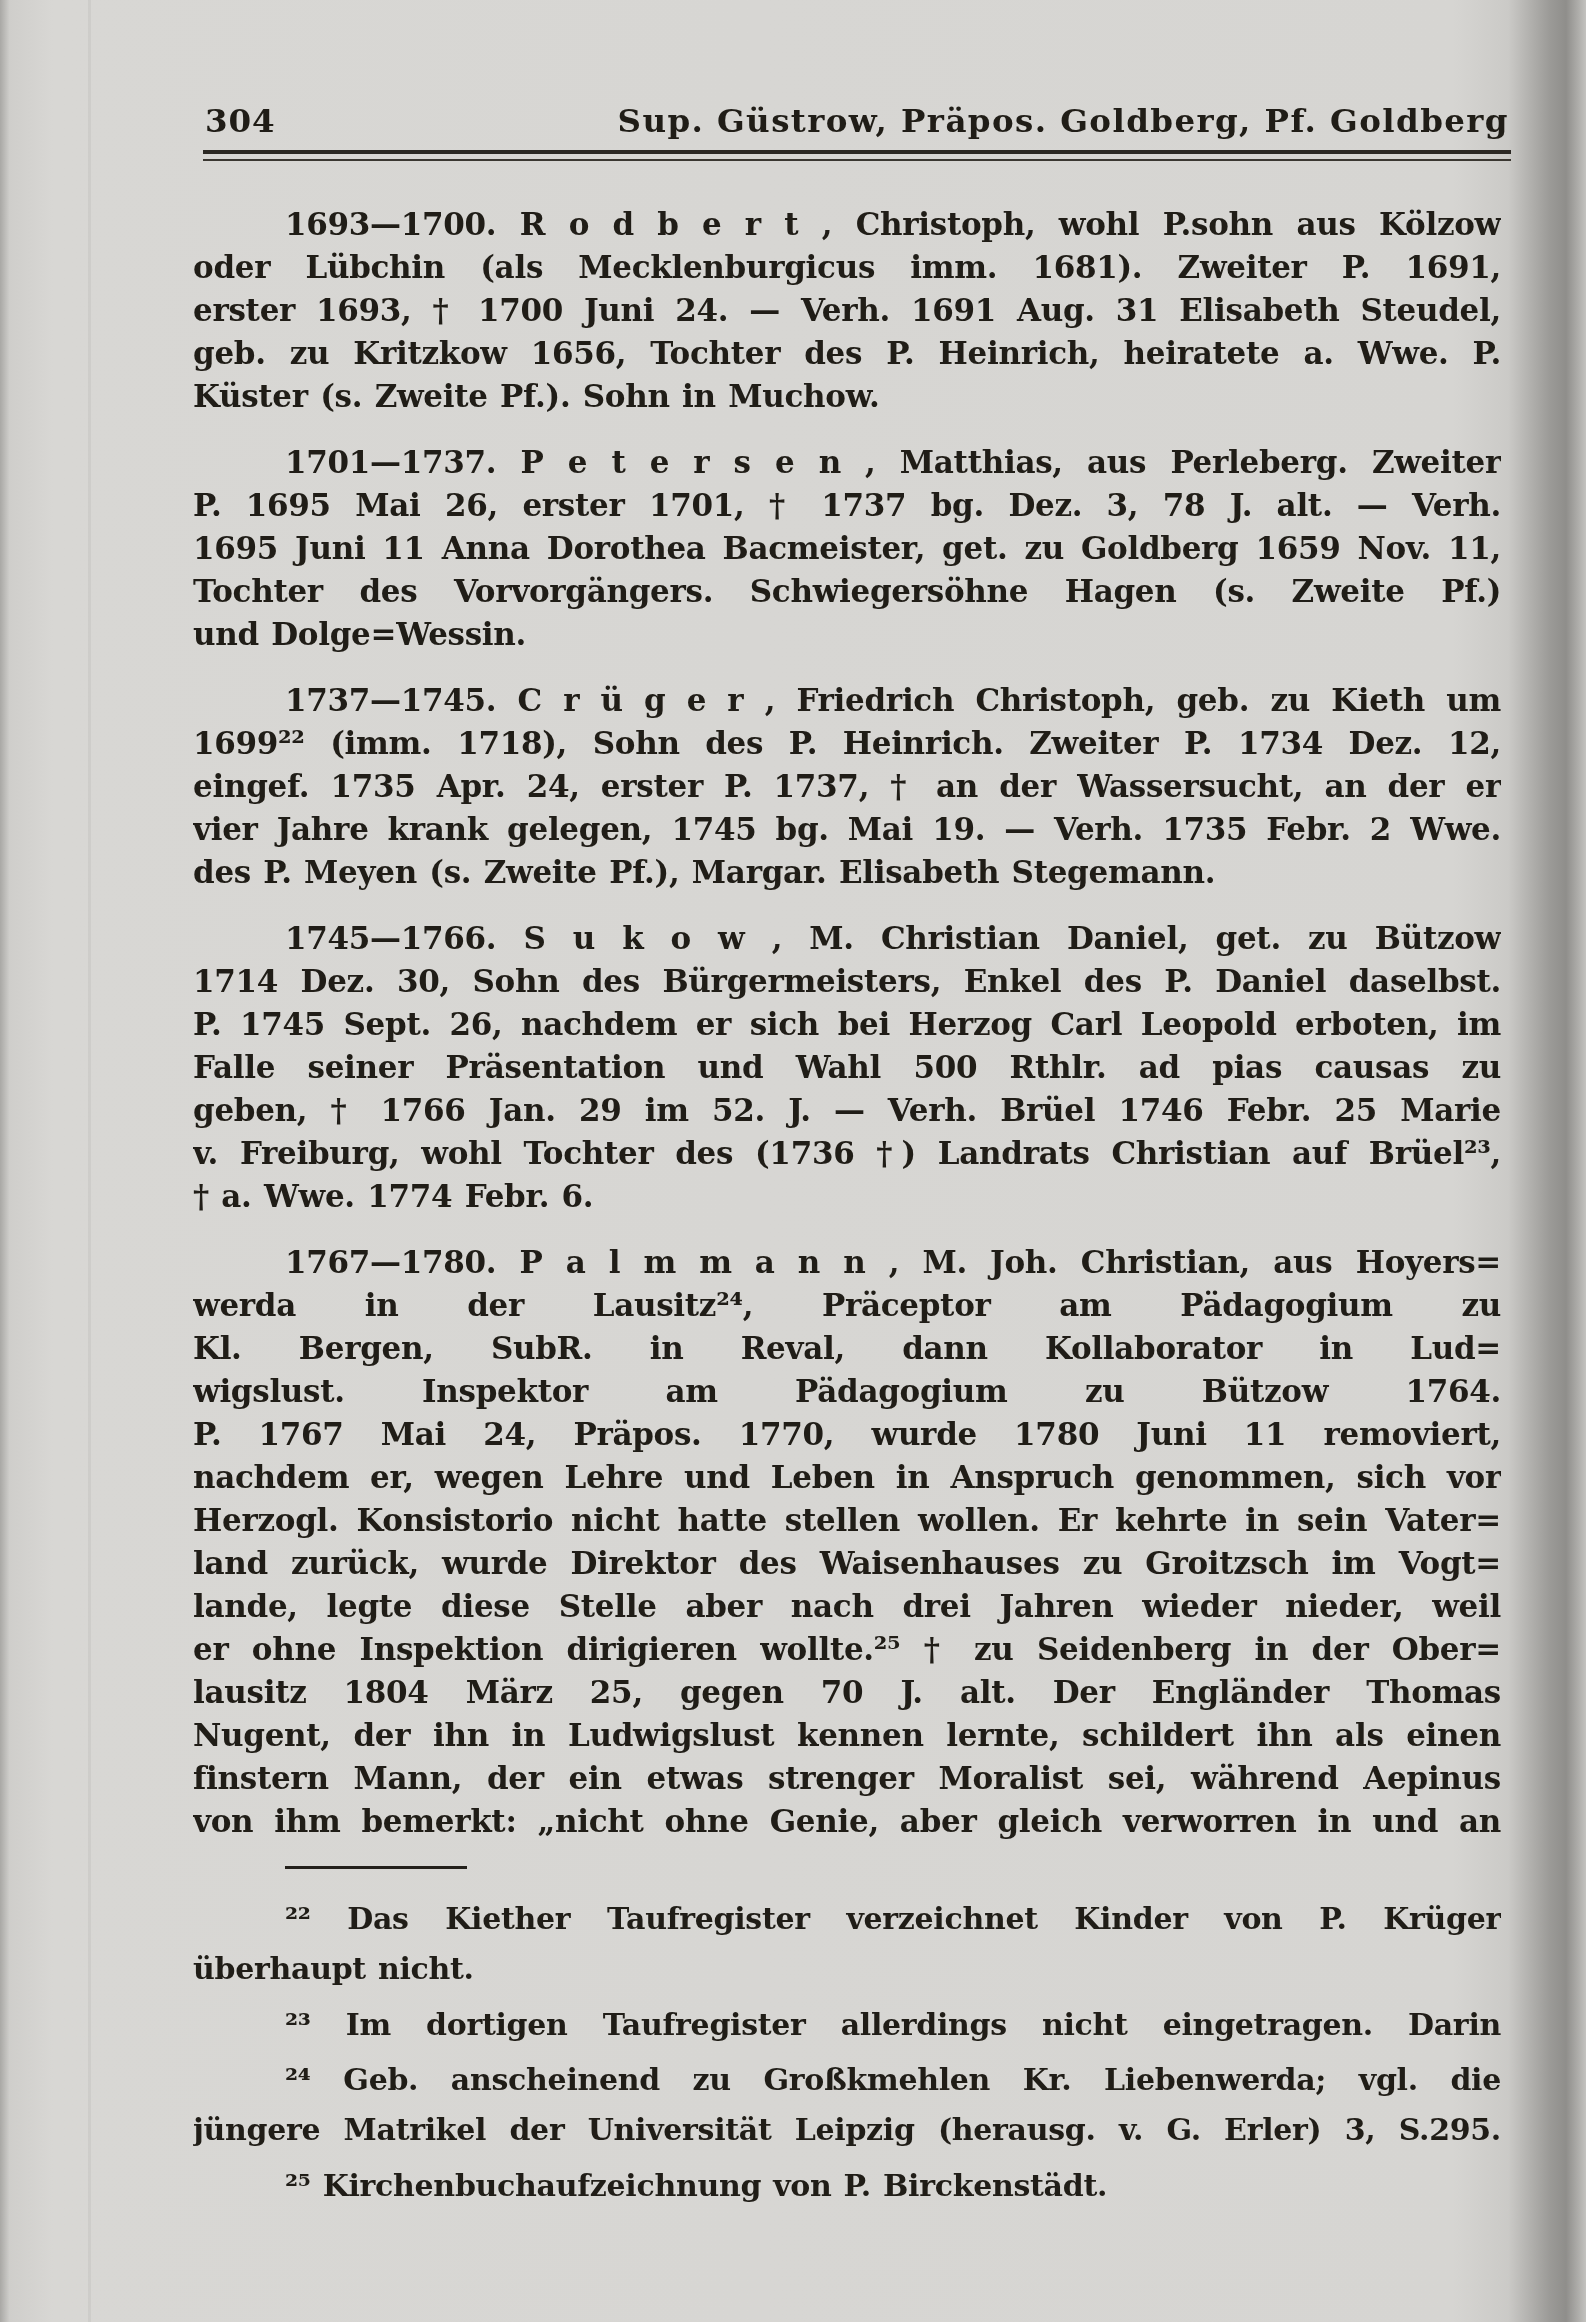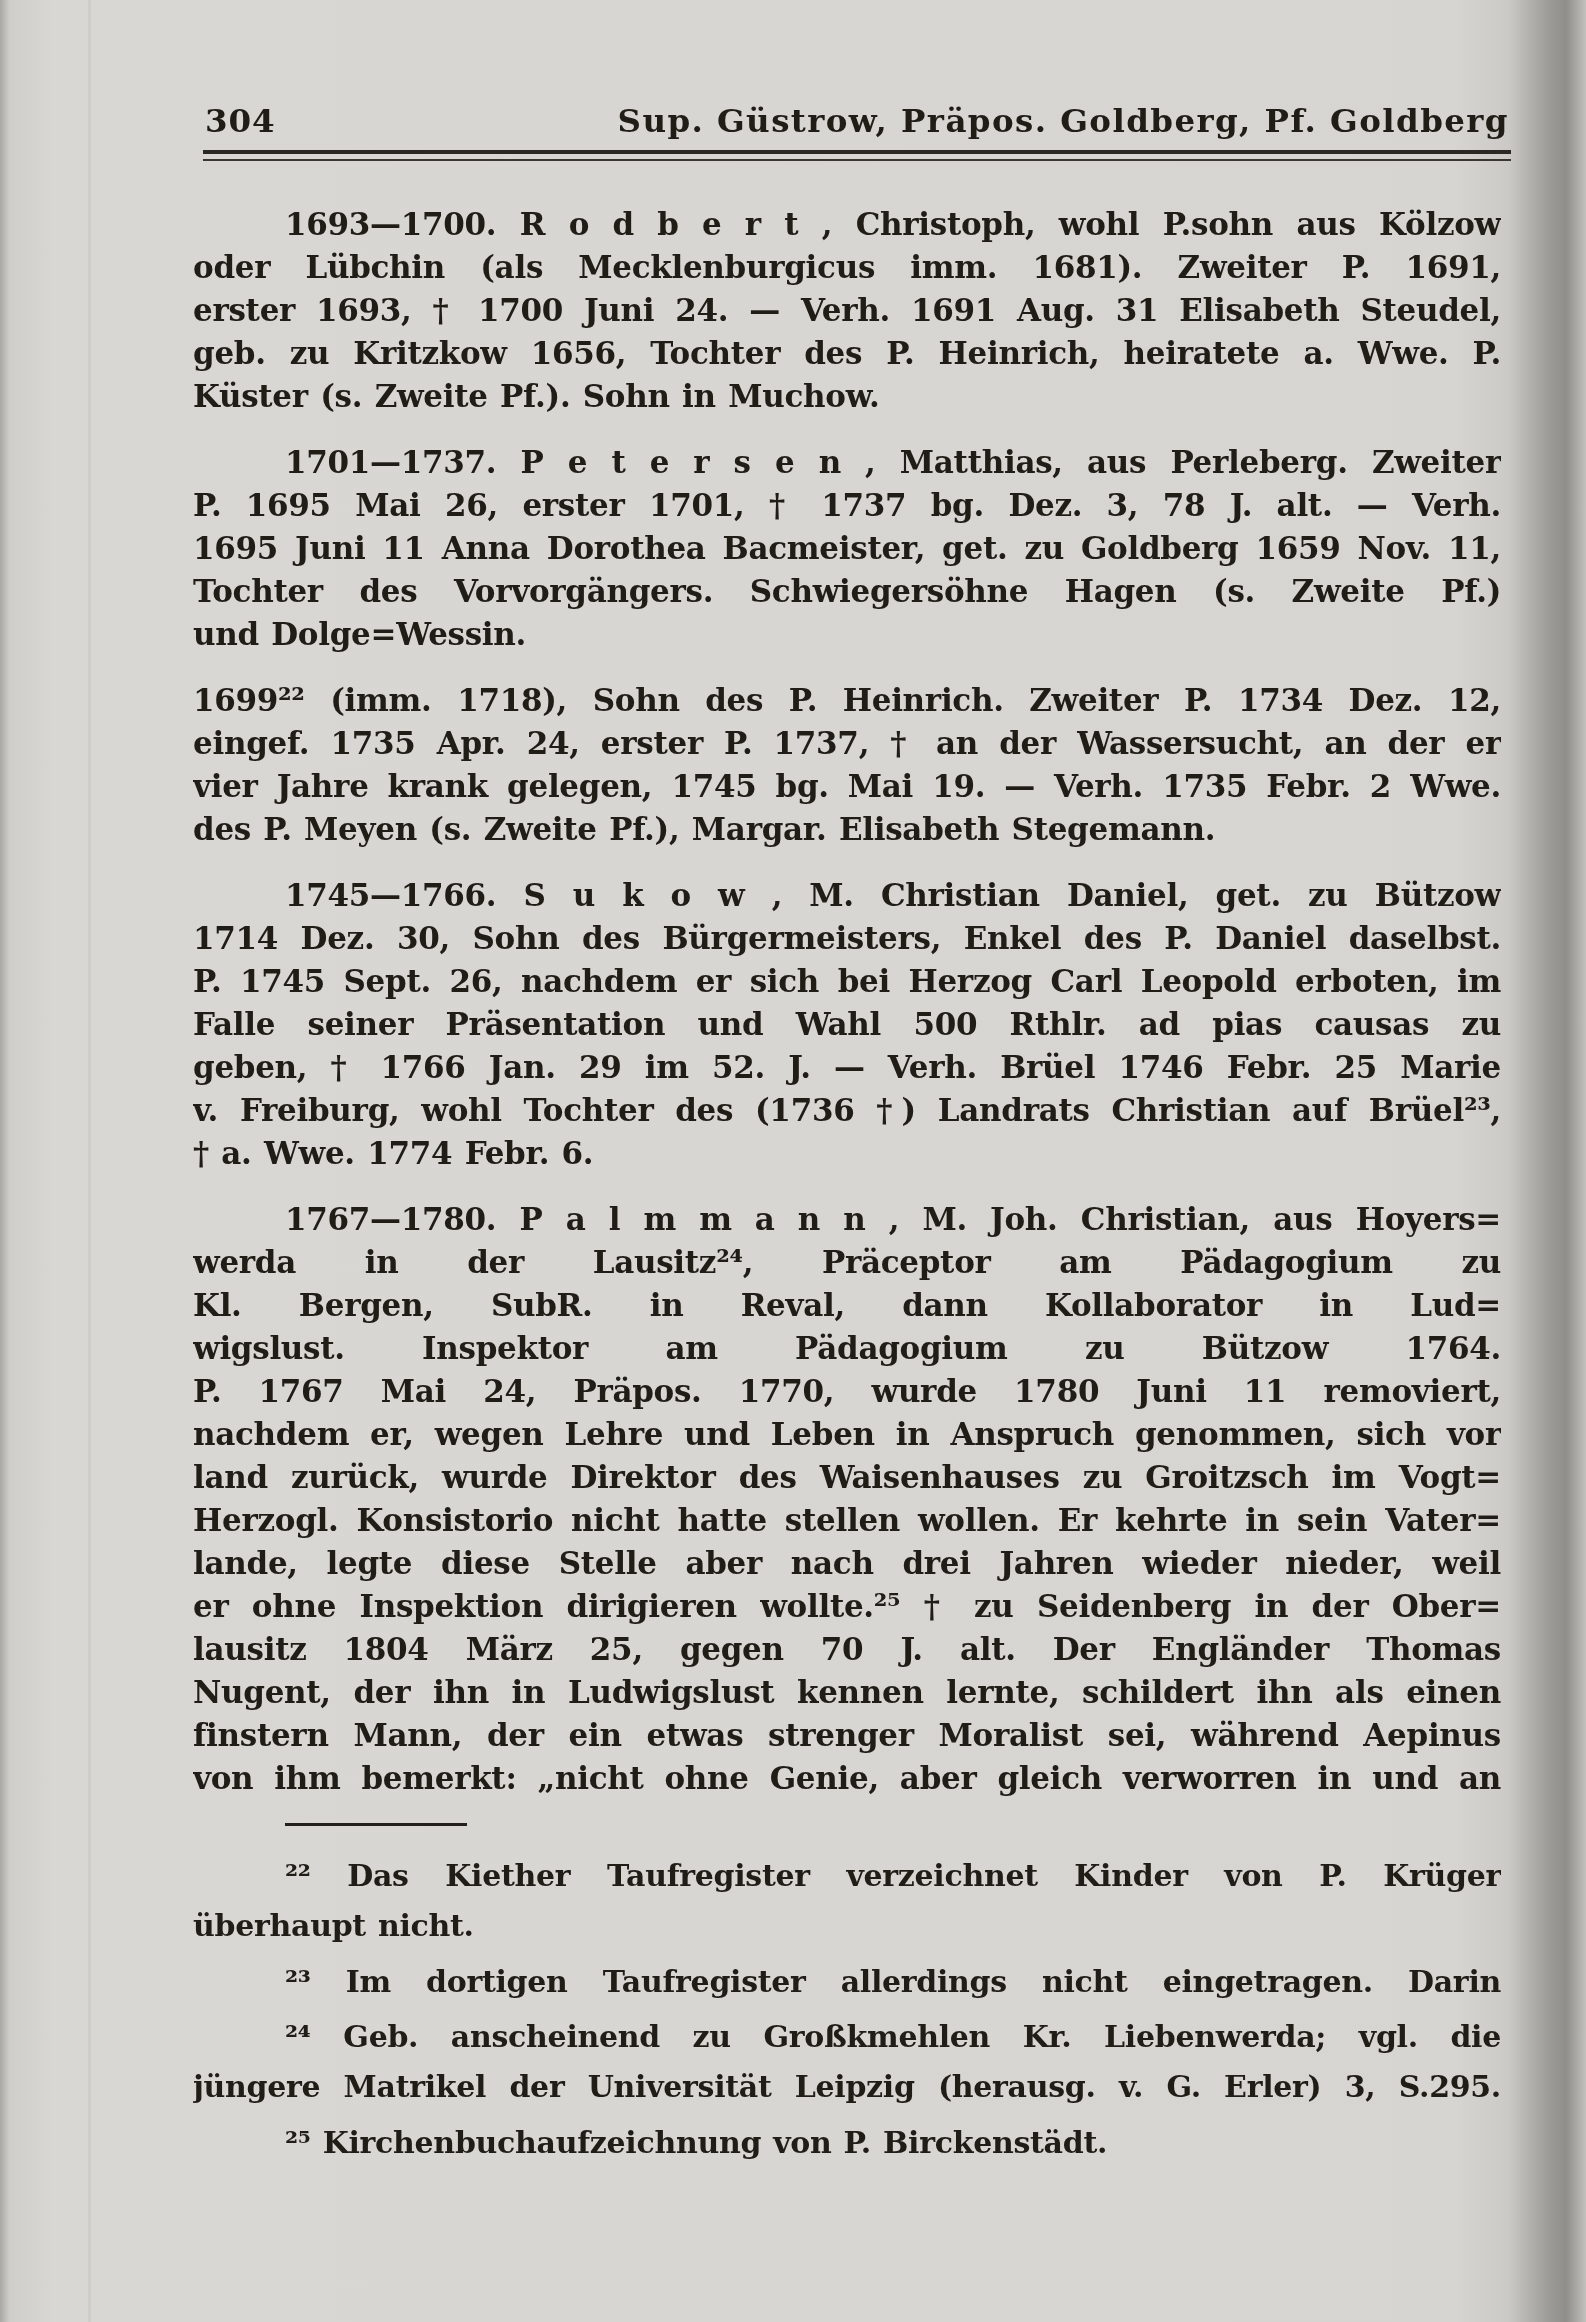--- a/index.html
+++ b/index.html
@@ -64,20 +64,21 @@
 
     <div class="entry">
       <div class="ln ind">1701—1737. P e t e r s e n , Matthias, aus Perleberg. Zweiter</div>
       <div class="ln">P. 1695 Mai 26, erster 1701, † 1737 bg. Dez. 3, 78 J. alt. — Verh.</div>
       <div class="ln">1695 Juni 11 Anna Dorothea Bacmeister, get. zu Goldberg 1659 Nov. 11,</div>
       <div class="ln">Tochter des Vorvorgängers. Schwiegersöhne Hagen (s. Zweite Pf.)</div>
       <div class="ln last">und Dolge=Wessin.</div>
     </div>
 
     <div class="entry">
+      <div class="ln ind">1737—1745. C r ü g e r , Friedrich Christoph, geb. zu Kieth um</div>
       <div class="ln">1699²² (imm. 1718), Sohn des P. Heinrich. Zweiter P. 1734 Dez. 12,</div>
       <div class="ln">eingef. 1735 Apr. 24, erster P. 1737, † an der Wassersucht, an der er</div>
       <div class="ln">vier Jahre krank gelegen, 1745 bg. Mai 19. — Verh. 1735 Febr. 2 Wwe.</div>
       <div class="ln last">des P. Meyen (s. Zweite Pf.), Margar. Elisabeth Stegemann.</div>
     </div>
 
     <div class="entry">
       <div class="ln ind">1745—1766. S u k o w , M. Christian Daniel, get. zu Bützow</div>
       <div class="ln">1714 Dez. 30, Sohn des Bürgermeisters, Enkel des P. Daniel daselbst.</div>
       <div class="ln">P. 1745 Sept. 26, nachdem er sich bei Herzog Carl Leopold erboten, im</div>
@@ -87,22 +88,22 @@
       <div class="ln last">† a. Wwe. 1774 Febr. 6.</div>
     </div>
 
     <div class="entry">
       <div class="ln ind">1767—1780. P a l m m a n n , M. Joh. Christian, aus Hoyers=</div>
       <div class="ln">werda in der Lausitz²⁴, Präceptor am Pädagogium zu</div>
       <div class="ln">Kl. Bergen, SubR. in Reval, dann Kollaborator in Lud=</div>
       <div class="ln">wigslust. Inspektor am Pädagogium zu Bützow 1764.</div>
       <div class="ln">P. 1767 Mai 24, Präpos. 1770, wurde 1780 Juni 11 removiert,</div>
       <div class="ln">nachdem er, wegen Lehre und Leben in Anspruch genommen, sich vor dem</div>
+      <div class="ln">Herzogl. Konsistorio nicht hatte stellen wollen. Er kehrte in sein Vater=</div>
       <div class="ln">land zurück, wurde Direktor des Waisenhauses zu Groitzsch im Vogt=</div>
-      <div class="ln">Herzogl. Konsistorio nicht hatte stellen wollen. Er kehrte in sein Vater=</div>
       <div class="ln">lande, legte diese Stelle aber nach drei Jahren wieder nieder, weil</div>
       <div class="ln">er ohne Inspektion dirigieren wollte.²⁵ † zu Seidenberg in der Ober=</div>
       <div class="ln">lausitz 1804 März 25, gegen 70 J. alt. Der Engländer Thomas</div>
       <div class="ln">Nugent, der ihn in Ludwigslust kennen lernte, schildert ihn als einen</div>
       <div class="ln">finstern Mann, der ein etwas strenger Moralist sei, während Aepinus</div>
       <div class="ln">von ihm bemerkt: „nicht ohne Genie, aber gleich verworren in und an</div>
     </div>
 
     <div class="fn-rule"></div>
 

